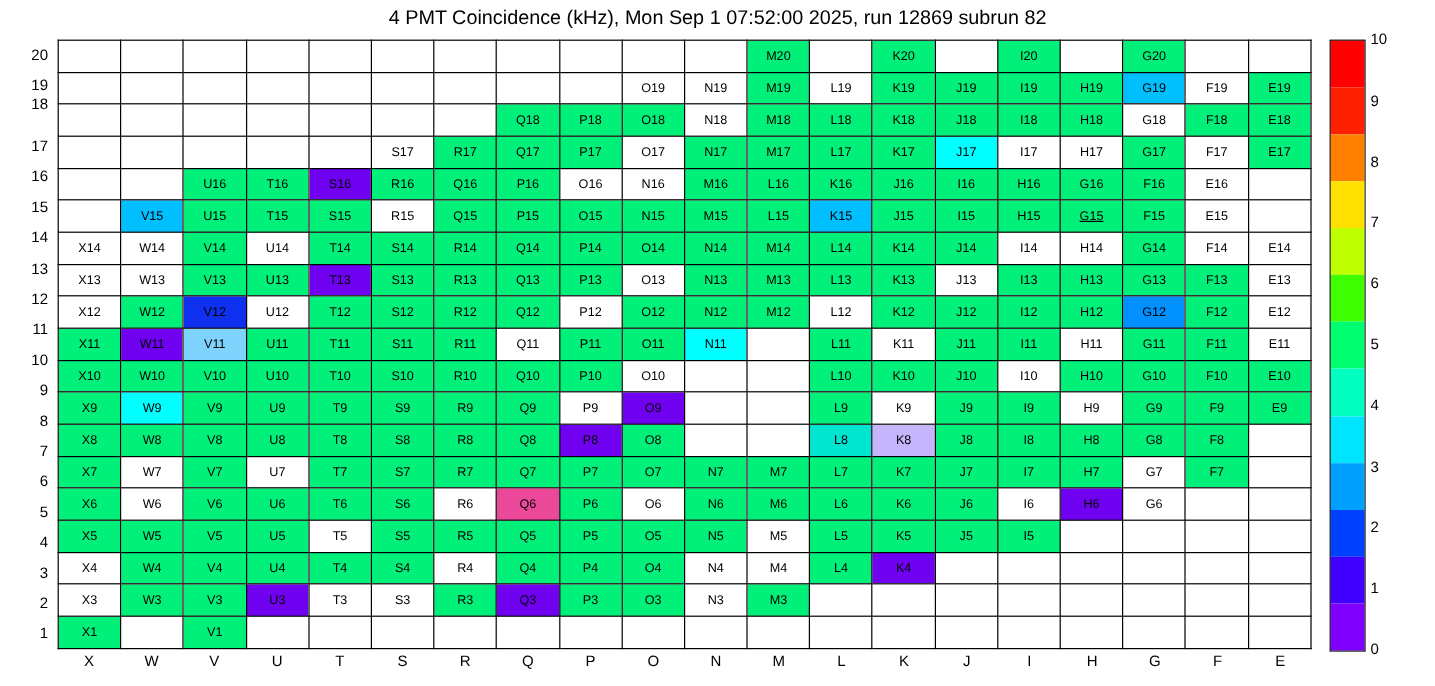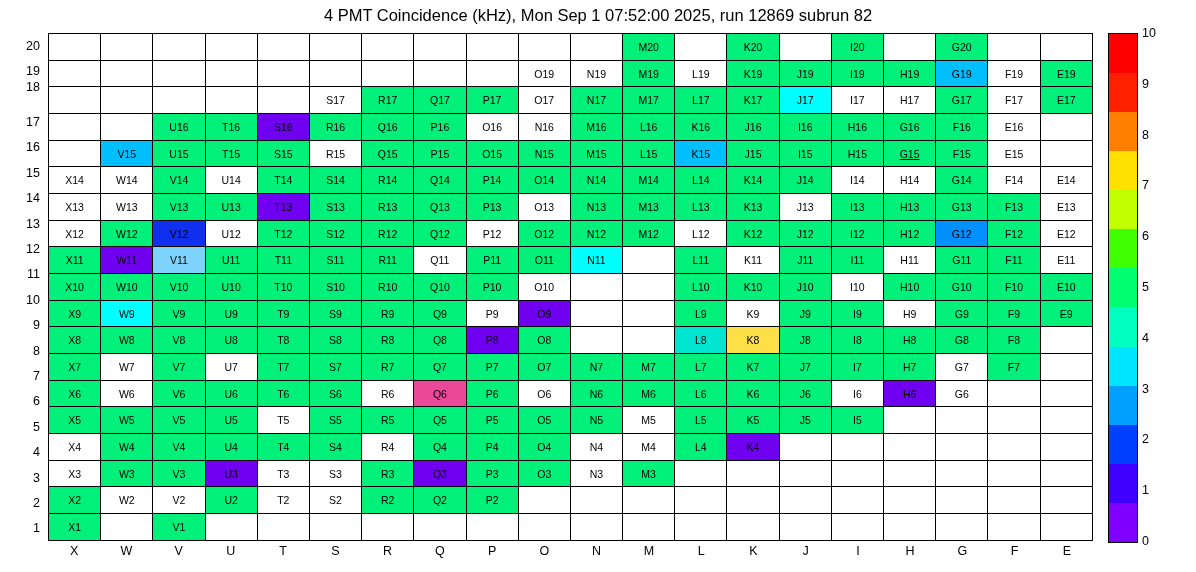--- a/index.html
+++ b/index.html
@@ -191,20 +191,42 @@
             <td style="background: rgb(0, 191, 255);">G19</td>
             <td style="background: rgb(255, 255, 255);">F19</td>
             <td style="background: rgb(0, 240, 122);">E19</td>
           </tr>
           <tr>
             <td style="background: rgb(255, 255, 255);"></td>
             <td style="background: rgb(255, 255, 255);"></td>
             <td style="background: rgb(255, 255, 255);"></td>
             <td style="background: rgb(255, 255, 255);"></td>
             <td style="background: rgb(255, 255, 255);"></td>
+            <td style="background: rgb(255, 255, 255);"></td>
+            <td style="background: rgb(255, 255, 255);"></td>
+            <td style="background: rgb(0, 240, 122);">Q18</td>
+            <td style="background: rgb(0, 240, 122);">P18</td>
+            <td style="background: rgb(0, 240, 122);">O18</td>
+            <td style="background: rgb(255, 255, 255);">N18</td>
+            <td style="background: rgb(0, 240, 122);">M18</td>
+            <td style="background: rgb(0, 240, 122);">L18</td>
+            <td style="background: rgb(0, 240, 122);">K18</td>
+            <td style="background: rgb(0, 240, 122);">J18</td>
+            <td style="background: rgb(0, 240, 122);">I18</td>
+            <td style="background: rgb(0, 240, 122);">H18</td>
+            <td style="background: rgb(255, 255, 255);">G18</td>
+            <td style="background: rgb(0, 240, 122);">F18</td>
+            <td style="background: rgb(0, 240, 122);">E18</td>
+          </tr>
+          <tr>
+            <td style="background: rgb(255, 255, 255);"></td>
+            <td style="background: rgb(255, 255, 255);"></td>
+            <td style="background: rgb(255, 255, 255);"></td>
+            <td style="background: rgb(255, 255, 255);"></td>
+            <td style="background: rgb(255, 255, 255);"></td>
             <td style="background: rgb(255, 255, 255);">S17</td>
             <td style="background: rgb(0, 240, 122);">R17</td>
             <td style="background: rgb(0, 240, 122);">Q17</td>
             <td style="background: rgb(0, 240, 122);">P17</td>
             <td style="background: rgb(255, 255, 255);">O17</td>
             <td style="background: rgb(0, 240, 122);">N17</td>
             <td style="background: rgb(0, 240, 122);">M17</td>
             <td style="background: rgb(0, 240, 122);">L17</td>
             <td style="background: rgb(0, 240, 122);">K17</td>
             <td style="background: rgb(0, 255, 255);">J17</td>
@@ -397,21 +419,21 @@
             <td style="background: rgb(0, 240, 122);">U8</td>
             <td style="background: rgb(0, 240, 122);">T8</td>
             <td style="background: rgb(0, 240, 122);">S8</td>
             <td style="background: rgb(0, 240, 122);">R8</td>
             <td style="background: rgb(0, 240, 122);">Q8</td>
             <td style="background: rgb(112, 0, 240);">P8</td>
             <td style="background: rgb(0, 240, 122);">O8</td>
             <td style="background: rgb(255, 255, 255);"></td>
             <td style="background: rgb(255, 255, 255);"></td>
             <td style="background: rgb(0, 229, 208);">L8</td>
-            <td style="background: #fde047;">K8</td>
+            <td style="background: #c4b5fd;">K8</td>
             <td style="background: rgb(0, 240, 122);">J8</td>
             <td style="background: rgb(0, 240, 122);">I8</td>
             <td style="background: rgb(0, 240, 122);">H8</td>
             <td style="background: rgb(0, 240, 122);">G8</td>
             <td style="background: rgb(0, 240, 122);">F8</td>
             <td style="background: rgb(255, 255, 255);"></td>
           </tr>
           <tr>
             <td style="background: rgb(0, 240, 122);">X7</td>
             <td style="background: rgb(255, 255, 255);">W7</td>
@@ -506,42 +528,20 @@
             <td style="background: rgb(0, 240, 122);">V3</td>
             <td style="background: rgb(112, 0, 240);">U3</td>
             <td style="background: rgb(255, 255, 255);">T3</td>
             <td style="background: rgb(255, 255, 255);">S3</td>
             <td style="background: rgb(0, 240, 122);">R3</td>
             <td style="background: rgb(112, 0, 240);">Q3</td>
             <td style="background: rgb(0, 240, 122);">P3</td>
             <td style="background: rgb(0, 240, 122);">O3</td>
             <td style="background: rgb(255, 255, 255);">N3</td>
             <td style="background: rgb(0, 240, 122);">M3</td>
-            <td style="background: rgb(255, 255, 255);"></td>
-            <td style="background: rgb(255, 255, 255);"></td>
-            <td style="background: rgb(255, 255, 255);"></td>
-            <td style="background: rgb(255, 255, 255);"></td>
-            <td style="background: rgb(255, 255, 255);"></td>
-            <td style="background: rgb(255, 255, 255);"></td>
-            <td style="background: rgb(255, 255, 255);"></td>
-            <td style="background: rgb(255, 255, 255);"></td>
-          </tr>
-          <tr>
-            <td style="background: rgb(0, 240, 122);">X2</td>
-            <td style="background: rgb(255, 255, 255);">W2</td>
-            <td style="background: rgb(255, 255, 255);">V2</td>
-            <td style="background: rgb(0, 240, 122);">U2</td>
-            <td style="background: rgb(255, 255, 255);">T2</td>
-            <td style="background: rgb(255, 255, 255);">S2</td>
-            <td style="background: rgb(0, 240, 122);">R2</td>
-            <td style="background: rgb(0, 240, 122);">Q2</td>
-            <td style="background: rgb(0, 240, 122);">P2</td>
-            <td style="background: rgb(255, 255, 255);"></td>
-            <td style="background: rgb(255, 255, 255);"></td>
-            <td style="background: rgb(255, 255, 255);"></td>
             <td style="background: rgb(255, 255, 255);"></td>
             <td style="background: rgb(255, 255, 255);"></td>
             <td style="background: rgb(255, 255, 255);"></td>
             <td style="background: rgb(255, 255, 255);"></td>
             <td style="background: rgb(255, 255, 255);"></td>
             <td style="background: rgb(255, 255, 255);"></td>
             <td style="background: rgb(255, 255, 255);"></td>
             <td style="background: rgb(255, 255, 255);"></td>
           </tr>
           <tr>

